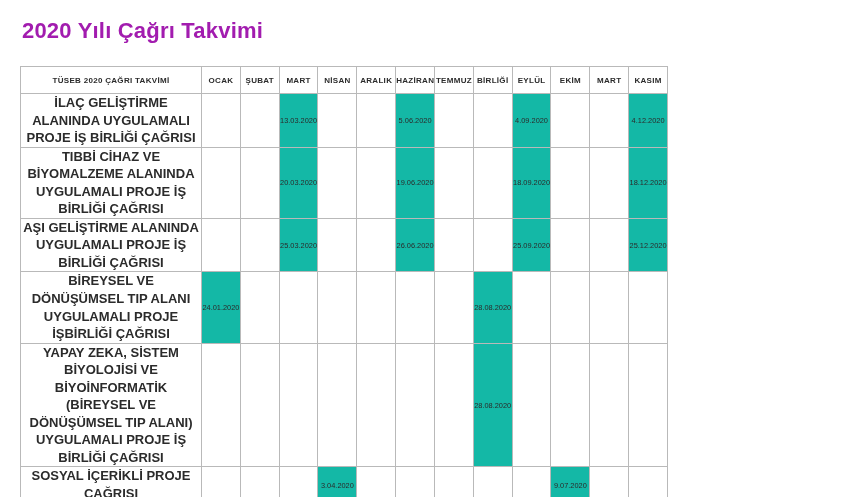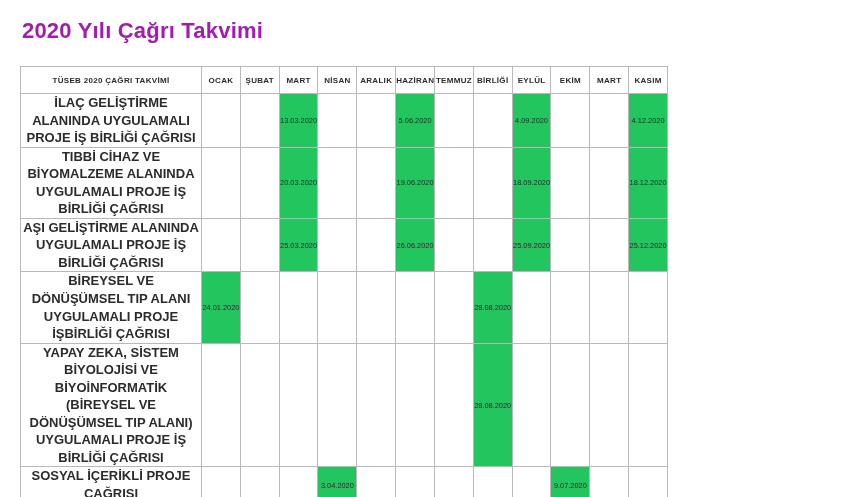--- a/index.html
+++ b/index.html
@@ -55,21 +55,21 @@
     font-weight: bold;
     line-height: 1.35;
     padding: 4px 6px;
     text-align: center;
   }
   td.month {
     height: 30px;
     font-size: 7.4px;
   }
   td.filled {
-    background: #22c55e;
+    background: #14b8a6;
     color: #3a2a1d;
   }
   .footnote {
     text-align: right;
     font-size: 15px;
     color: #3d3d3d;
     padding-top: 16px;
   }
 </style>
 </head>

